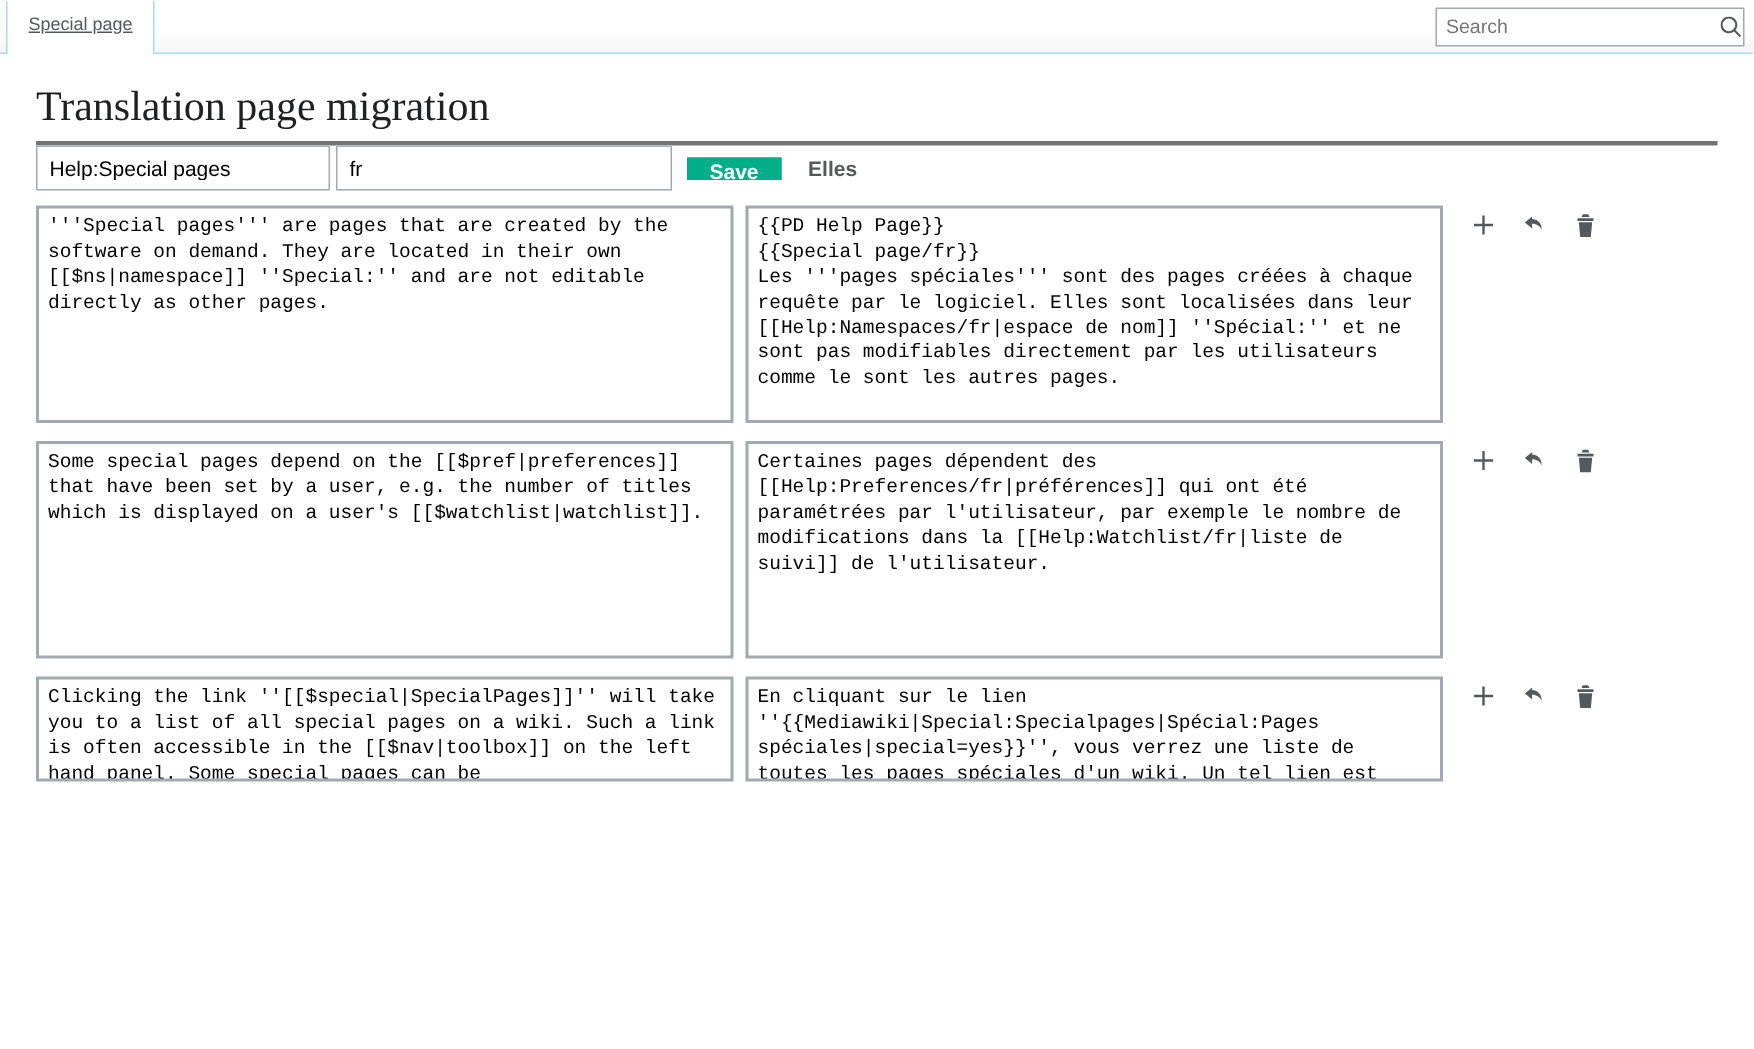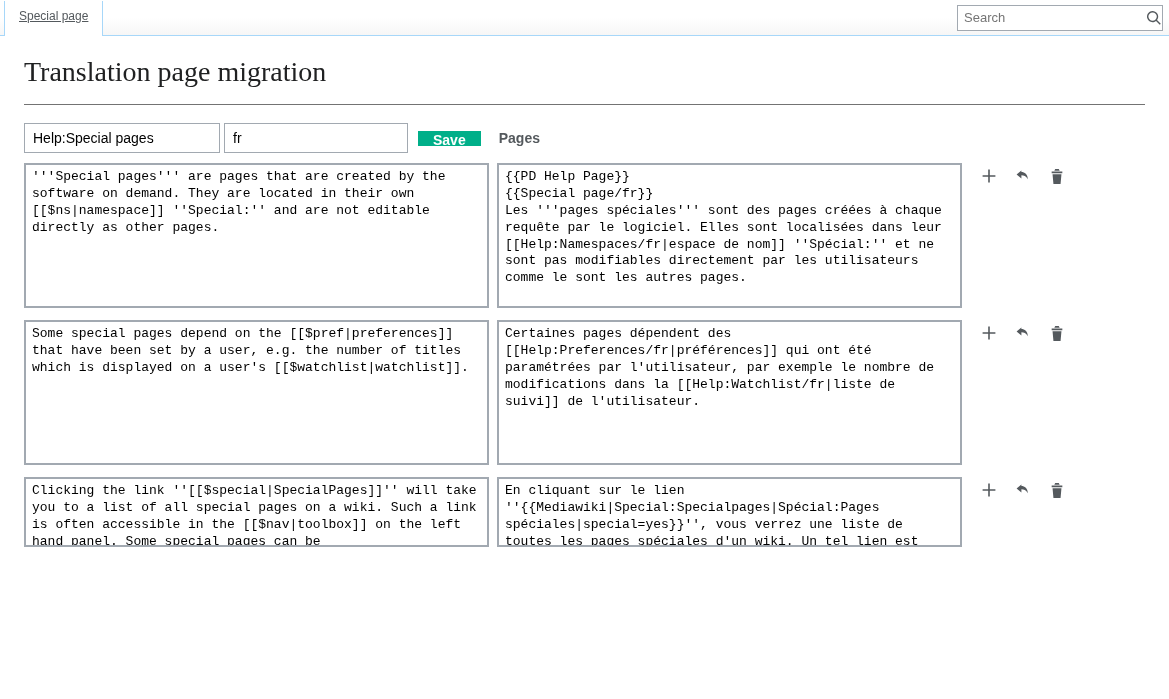--- a/index.html
+++ b/index.html
@@ -63,38 +63,37 @@
       color: #54595d;
       cursor: pointer;
     }
     .content {
       padding: 20px 24px;
     }
     h1 {
       font-family: Georgia, 'Times New Roman', serif;
       font-weight: normal;
       font-size: 28px;
-      border-bottom: 1px solid #737373;
-      padding-bottom: 16px;
-      margin-bottom: 18px;
+      border-bottom: 3px solid #737373;
+      padding-bottom: 6px;
     }
     .controls {
       display: flex;
       gap: 4px;
       align-items: center;
       margin-bottom: 10px;
     }
     .text-input {
       border: 1px solid #a2a9b1;
       padding: 5px 8px;
       font-size: 14px;
       height: 30px;
     }
     .page-input { width: 196px; }
-    .lang-input { width: 184px; }
+    .lang-input { width: 224px; }
     .btn-save {
       background: #00af89;
       color: #fff;
       border: 1px solid #00af89;
       padding: 0 14px;
       height: 15px;
       font-weight: bold;
       font-size: 14px;
       cursor: pointer;
       margin-left: 6px;
@@ -165,21 +164,21 @@
   </div>
 </div>
 
 <div class="content">
   <h1>Translation page migration</h1>
 
   <div class="controls">
     <input class="text-input page-input" value="Help:Special pages" style="">
     <input class="text-input lang-input" value="fr" style="">
     <button class="btn-save">Save</button>
-    <button class="btn-cancel">Pages</button>
+    <button class="btn-cancel">Elles</button>
   </div>
 
   <div class="unit">
     <textarea class="pane" style="">'''Special pages''' are pages that are created by the software on demand. They are located in their own [[$ns|namespace]] ''Special:'' and are not editable directly as other pages.</textarea>
     <textarea class="pane" style="">{{PD Help Page}}
 {{Special page/fr}}
 Les '''pages spéciales''' sont des pages créées à chaque requête par le logiciel. Elles sont localisées dans leur [[Help:Namespaces/fr|espace de nom]] ''Spécial:'' et ne sont pas modifiables directement par les utilisateurs comme le sont les autres pages.</textarea>
     <div class="unit-actions">
       <span class="action-icon">
         <svg width="16" height="16" viewBox="0 0 20 20" fill="currentColor">

